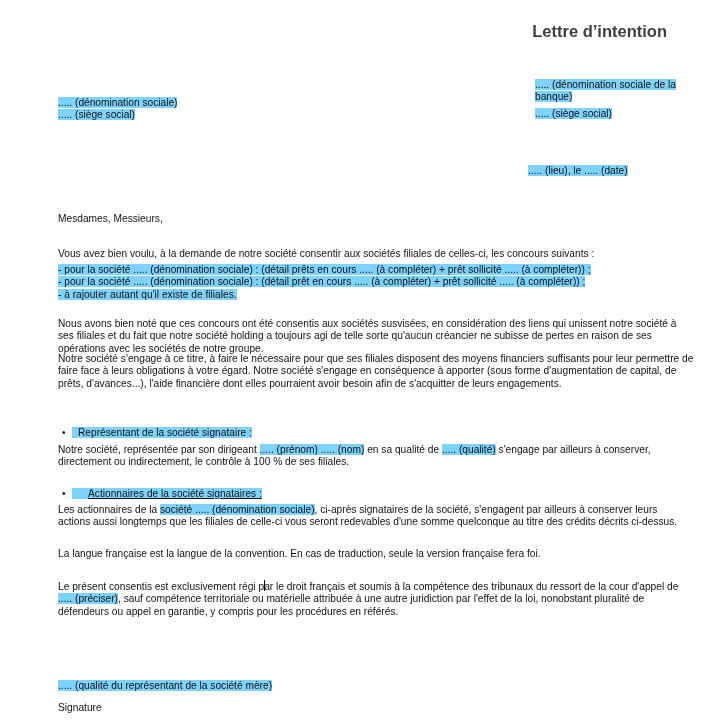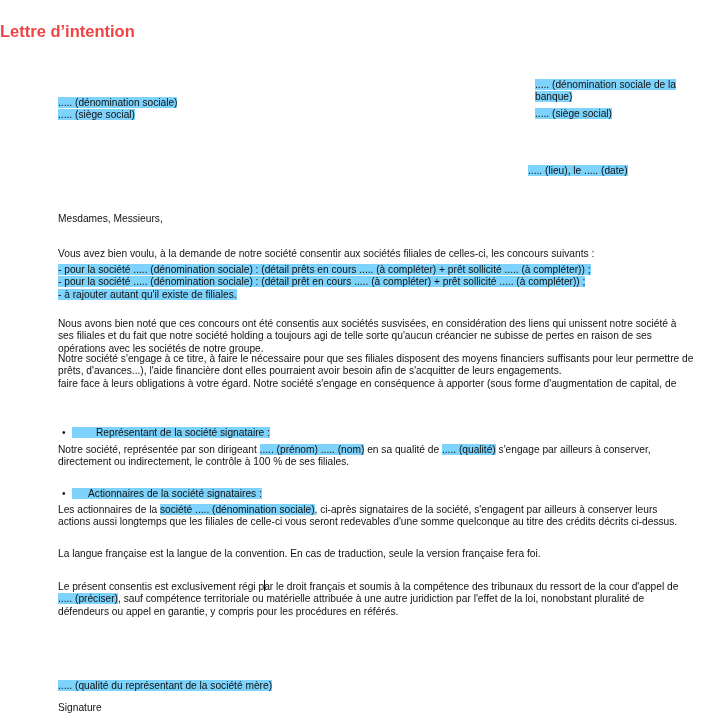--- a/index.html
+++ b/index.html
@@ -4,22 +4,22 @@
   <style>
     html, body { margin: 0; padding: 0; background: #ffffff; }
     body {
       width: 701px; height: 722px; position: relative; overflow: hidden;
       font-family: "Liberation Sans", sans-serif; color: #111111;
       font-size: 10.2px; line-height: 12.3px;
     }
     .abs { position: absolute; }
     .hl { background: #7dd3fc; }
     .title {
-      left: 0; width: 667px; top: 21px; text-align: left;
-      font-size: 16.5px; font-weight: bold; line-height: 20px; color: #ef4444;
+      left: 0; width: 667px; top: 21px; text-align: right;
+      font-size: 16.5px; font-weight: bold; line-height: 20px; color: #404040;
     }
     .line { white-space: nowrap; }
     .caret { display: inline-block; width: 1px; height: 11px; background: #000; vertical-align: -1px; margin: 0 -0.5px; }
     .bullet { display: inline-block; width: 24px; }
   </style>
 </head>
 <body>
 
 <div>
 
@@ -51,36 +51,36 @@
   </div>
 
   <div class="abs line" style="left:58px; top:318px;">
     <div>Nous avons bien noté que ces concours ont été consentis aux sociétés susvisées, en considération des liens qui unissent notre société à</div>
     <div>ses filiales et du fait que notre société holding a toujours agi de telle sorte qu'aucun créancier ne subisse de pertes en raison de ses</div>
     <div>opérations avec les sociétés de notre groupe.</div>
   </div>
 
   <div class="abs line" style="left:58px; top:353px;">
     <div>Notre société s'engage à ce titre, à faire le nécessaire pour que ses filiales disposent des moyens financiers suffisants pour leur permettre de</div>
+    <div>faire face à leurs obligations à votre égard. Notre société s'engage en conséquence à apporter (sous forme d'augmentation de capital, de</div>
     <div>prêts, d'avances...), l'aide financière dont elles pourraient avoir besoin afin de s'acquitter de leurs engagements.</div>
-    <div>faire face à leurs obligations à votre égard. Notre société s'engage en conséquence à apporter (sous forme d'augmentation de capital, de</div>
   </div>
 
   <div class="abs line" style="left:62px; top:427px;">
-    <span class="bullet">•</span><span class="hl" style="margin-left:-14px; padding-left:24px;">Représentant de la société signataire :</span>
+    <span class="bullet">•</span><span class="hl" style="margin-left:-14px; padding-left:6px;">Représentant de la société signataire :</span>
   </div>
   <div class="abs line" style="left:58px; top:444px;">
     <div>
       <span>Notre société, représentée par son dirigeant </span><span class="hl">..... (prénom) ..... (nom)</span><span> en sa qualité de </span><span class="hl">..... (qualité)</span><span> s'engage par ailleurs à conserver,</span>
     </div>
     <div>directement ou indirectement, le contrôle à 100 % de ses filiales.</div>
   </div>
 
   <div class="abs line" style="left:62px; top:488px;">
-    <span class="bullet">•</span><span class="hl" style="margin-left:-14px; padding-left:16px;">Actionnaires de la société signataires :</span>
+    <span class="bullet">•</span><span class="hl" style="margin-left:-14px; padding-left:16px;text-decoration:underline;">Actionnaires de la société signataires :</span>
   </div>
   <div class="abs line" style="left:58px; top:504px;">
     <div>
       <span>Les actionnaires de la </span><span class="hl">société ..... (dénomination sociale)</span><span>, ci-après signataires de la société, s'engagent par ailleurs à conserver leurs</span>
     </div>
     <div>actions aussi longtemps que les filiales de celle-ci vous seront redevables d'une somme quelconque au titre des crédits décrits ci-dessus.</div>
   </div>
 
   <div class="abs line" style="left:58px; top:548px;">La langue française est la langue de la convention. En cas de traduction, seule la version française fera foi.</div>
 

